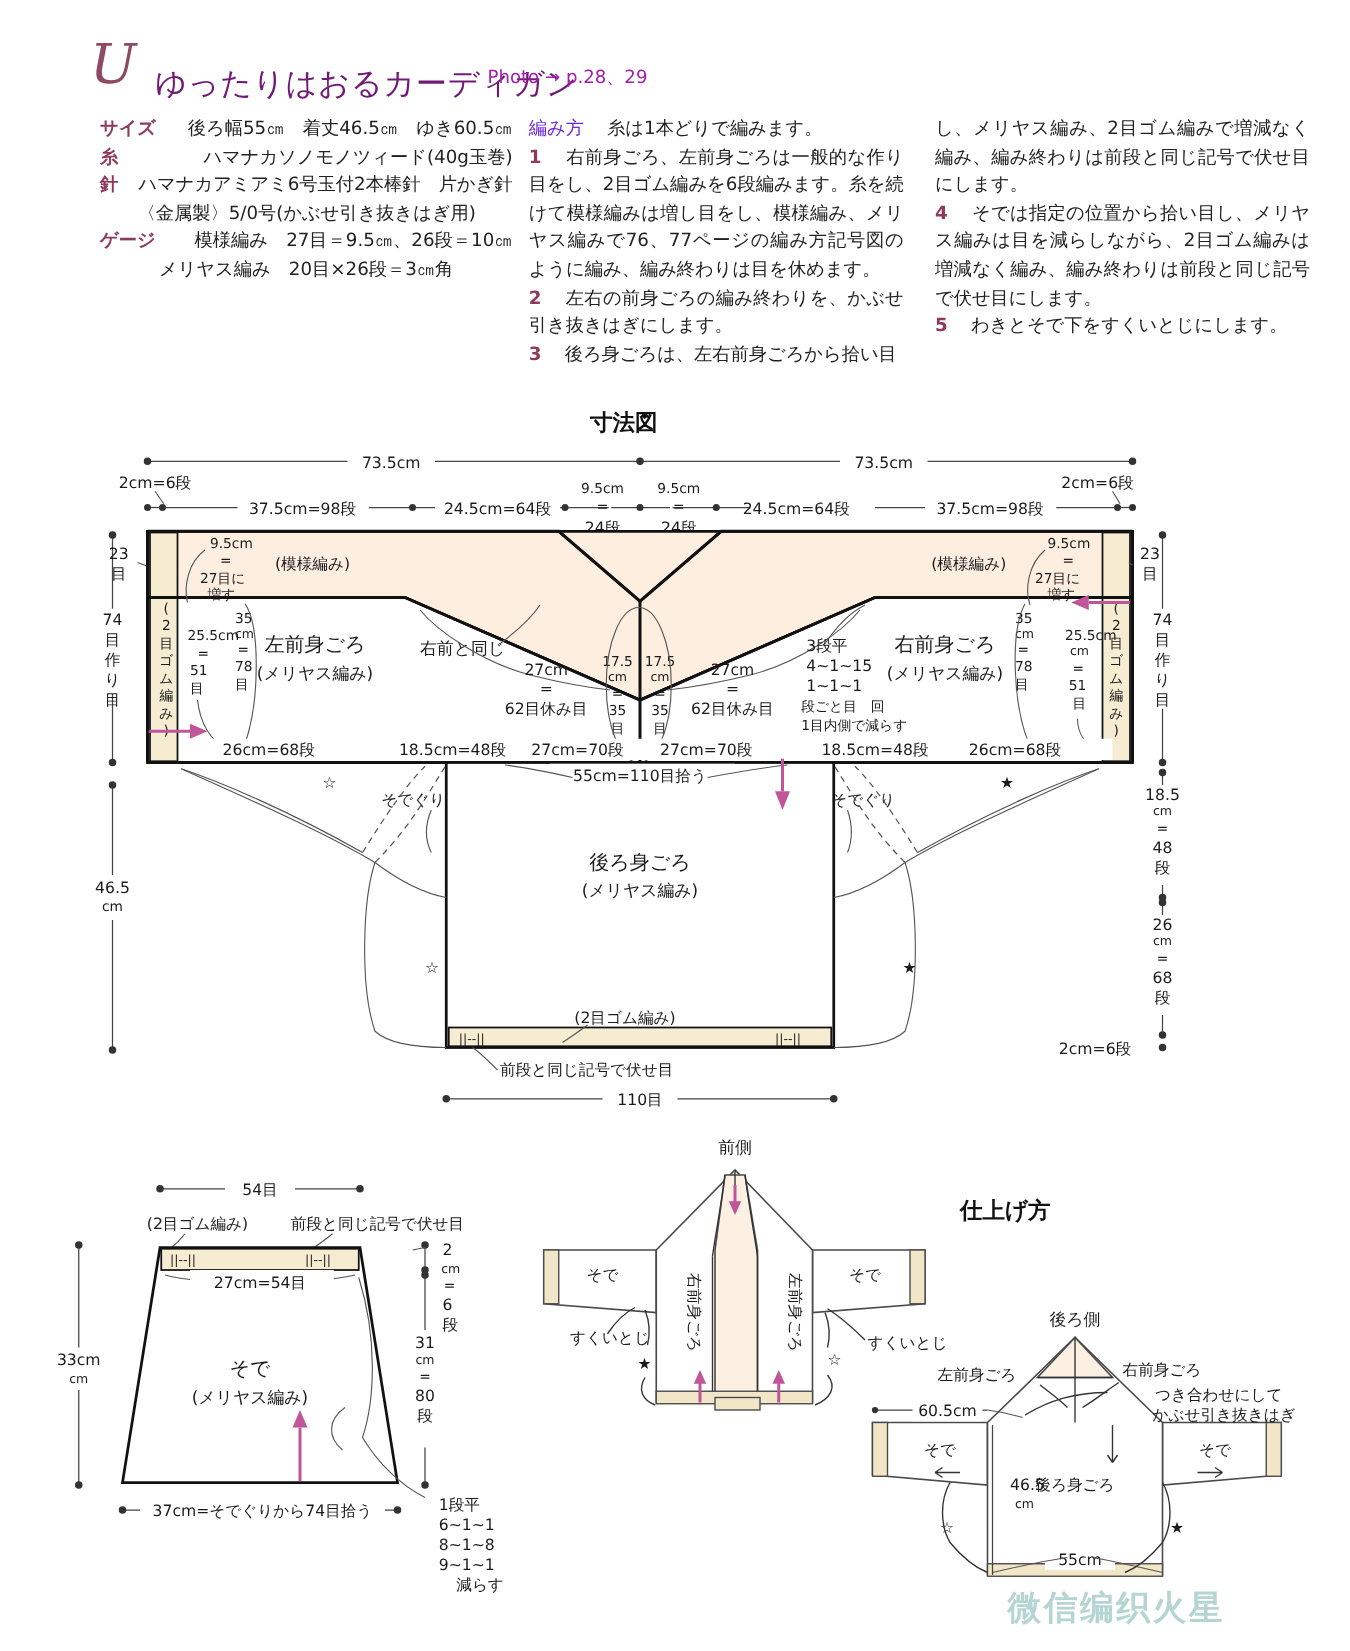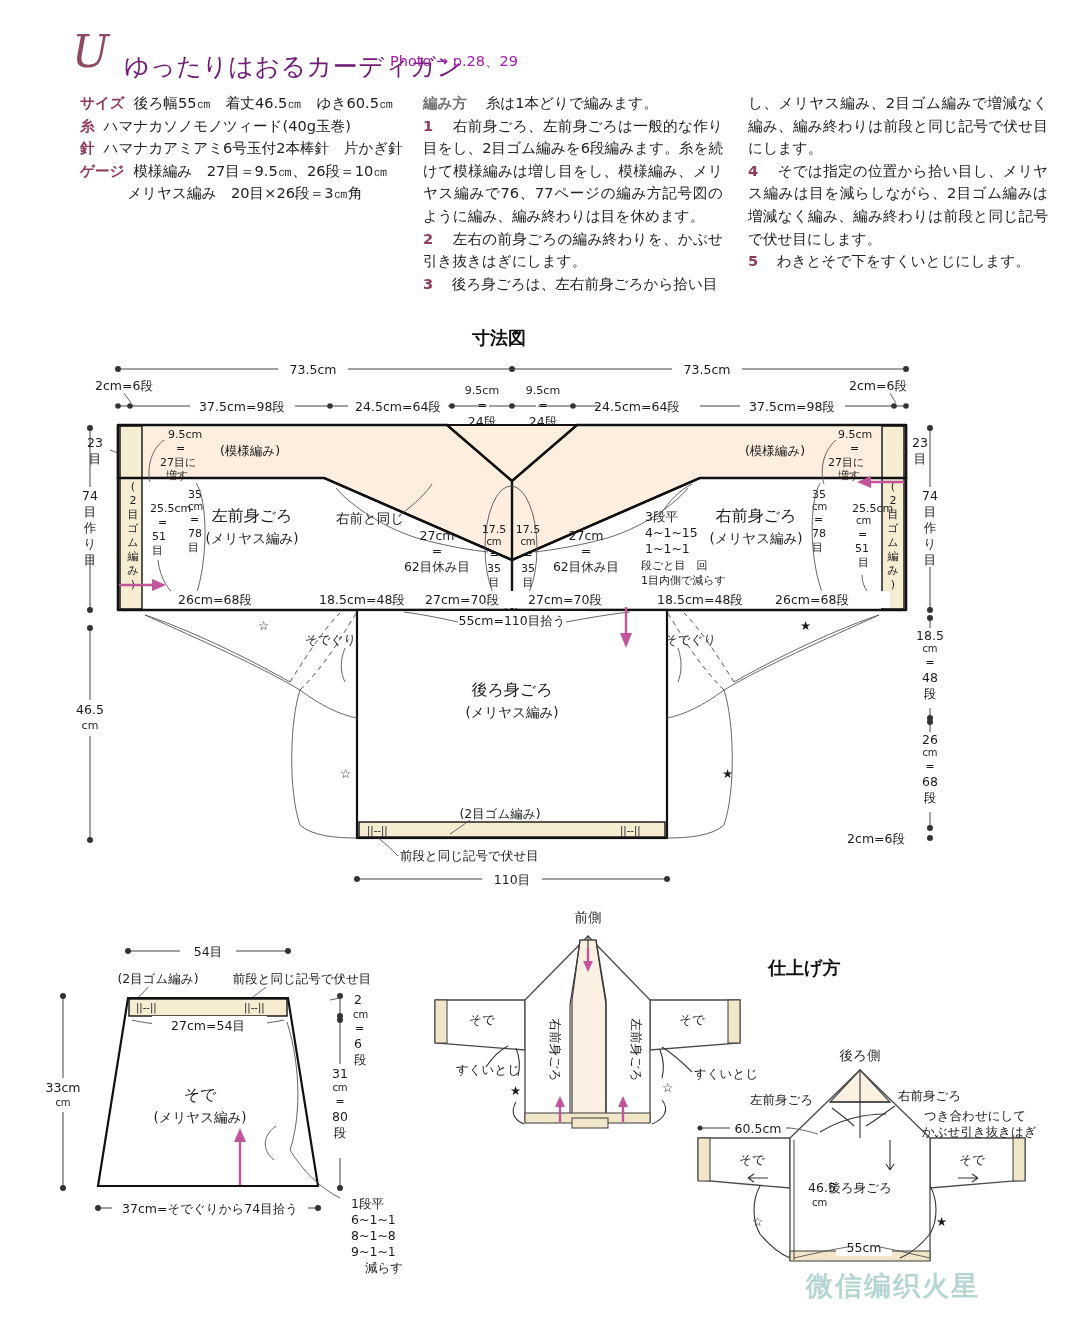--- a/index.html
+++ b/index.html
@@ -27,23 +27,23 @@
   .photoref{
     position:absolute;left:318px;top:18px;
     font-size:14.5px;color:#a21caf;letter-spacing:0;
   }
 
   
   .col{position:absolute;font-size:14.6px;line-height:1.55;color:#222;}
   .col1{left:80px;top:92px;width:330px;}
   .col2{left:423px;top:92px;width:300px;}
   .col3{left:748px;top:92px;width:300px;}
-  .lbl{color:#737373;font-weight:bold;}
+  .lbl{color:#6d28d9;font-weight:normal;}
   .num{color:#8e3a5c;font-weight:bold;}
-  .spec-row{display:flex;gap:9px;}
+  .spec-row{display:flex;gap:9px;justify-content:space-between;}
   .spec-key{color:#8e3a5c;font-weight:bold;white-space:nowrap;}
   .spec-val{white-space:nowrap;}
   .para{text-align:justify;text-justify:inter-character;}
 
   
   .sec-h{position:absolute;font-size:18px;font-weight:bold;color:#111;}
 
   
   svg{position:absolute;left:0;top:0;overflow:visible;}
   .sv{position:absolute;}
@@ -90,20 +90,23 @@
       <span class="spec-key">サイズ</span>
       <span class="spec-val">後ろ幅55㎝　着丈46.5㎝　ゆき60.5㎝</span>
     </div>
     <div class="spec-row">
       <span class="spec-key">糸</span>
       <span class="spec-val">ハマナカソノモノツィード(40g玉巻)</span>
     </div>
     <div class="spec-row">
       <span class="spec-key">針</span>
       <span class="spec-val">ハマナカアミアミ6号玉付2本棒針　片かぎ針</span>
+    </div>
+    <div class="spec-row" style="padding-left:30px;">
+      <span class="spec-val">〈金属製〉5/0号(かぶせ引き抜きはぎ用)</span>
     </div>
     <div class="spec-row">
       <span class="spec-key">ゲージ</span>
       <span class="spec-val">模様編み　27目＝9.5㎝、26段＝10㎝</span>
     </div>
     <div class="spec-row" style="padding-left:18px;">
       <span class="spec-val">　　メリヤス編み　20目×26段＝3㎝角</span>
     </div>
   </div>
 

